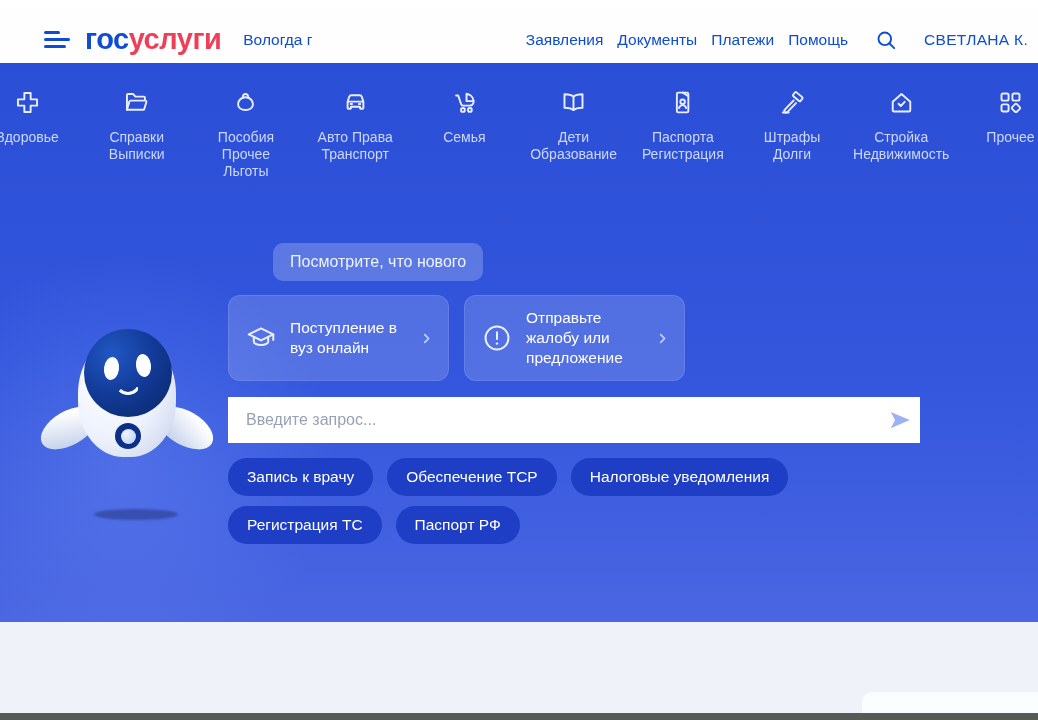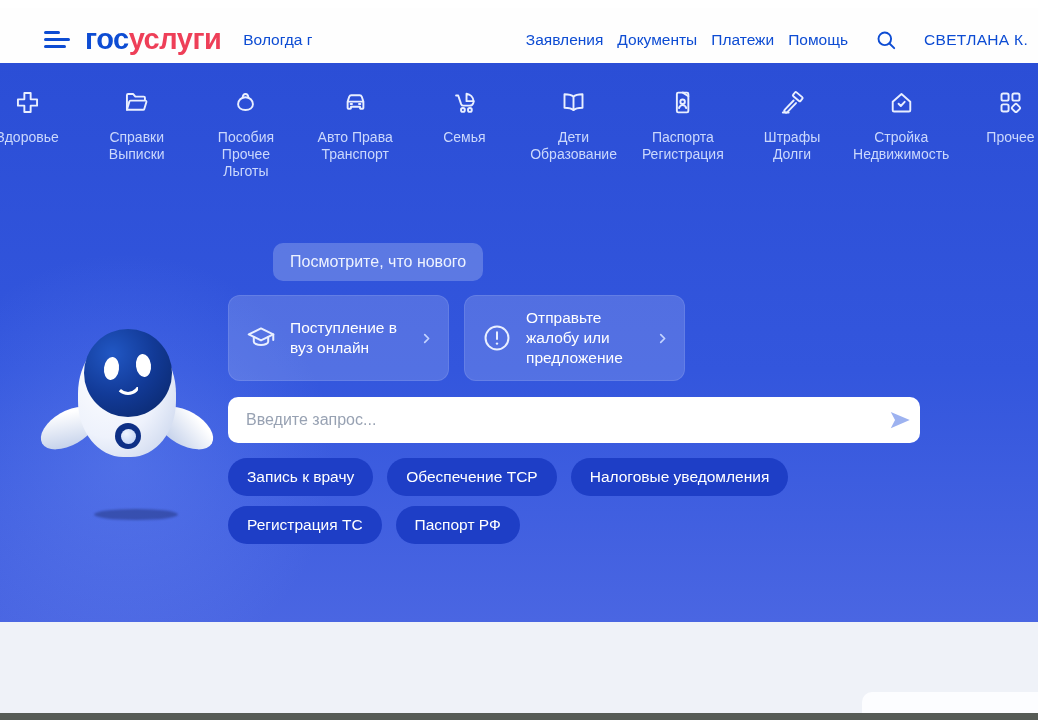--- a/index.html
+++ b/index.html
@@ -67,21 +67,21 @@
 
   .cards { position:absolute; left:228px; top:232px; display:flex; gap:15px; }
   .card { width:221px; height:86px; border-radius:12px; background:rgba(235,241,255,.18);
           border:1px solid rgba(255,255,255,.10); display:flex; align-items:center;
           padding:0 13px 0 16px; cursor:pointer; }
   .card svg.cicon { width:32px; height:32px; flex:0 0 32px; }
   .card .clabel { flex:1; margin-left:13px; font-size:15.5px; line-height:20px; color:#fff; max-width:128px; }
   .card svg.chev { width:17px; height:17px; flex:0 0 17px; margin-left:4px; }
 
   .searchbar { position:absolute; left:228px; top:334px; width:692px; height:46px;
-               background:#fff; border-radius:10px; display:flex; align-items:center; }
+               background:#fff; border-radius:0; display:flex; align-items:center; }
   .searchbar input { flex:1; border:none; outline:none; background:transparent;
                      padding:0 10px 0 18px; font-size:16px; color:#33404f;
                      font-family:"Liberation Sans", sans-serif; }
   .searchbar input::placeholder { color:#98a2b3; }
   .send-btn { width:40px; height:46px; display:flex; align-items:center; justify-content:center; cursor:pointer; }
 
   .chips { position:absolute; left:228px; top:395px; width:700px; display:flex; flex-wrap:wrap;
            gap:10px 14px; }
   .chip { height:38px; line-height:38px; padding:0 19px; border-radius:19px;
           background:#1e3ec6; color:#fff; font-size:15.5px; white-space:nowrap; cursor:pointer; }

